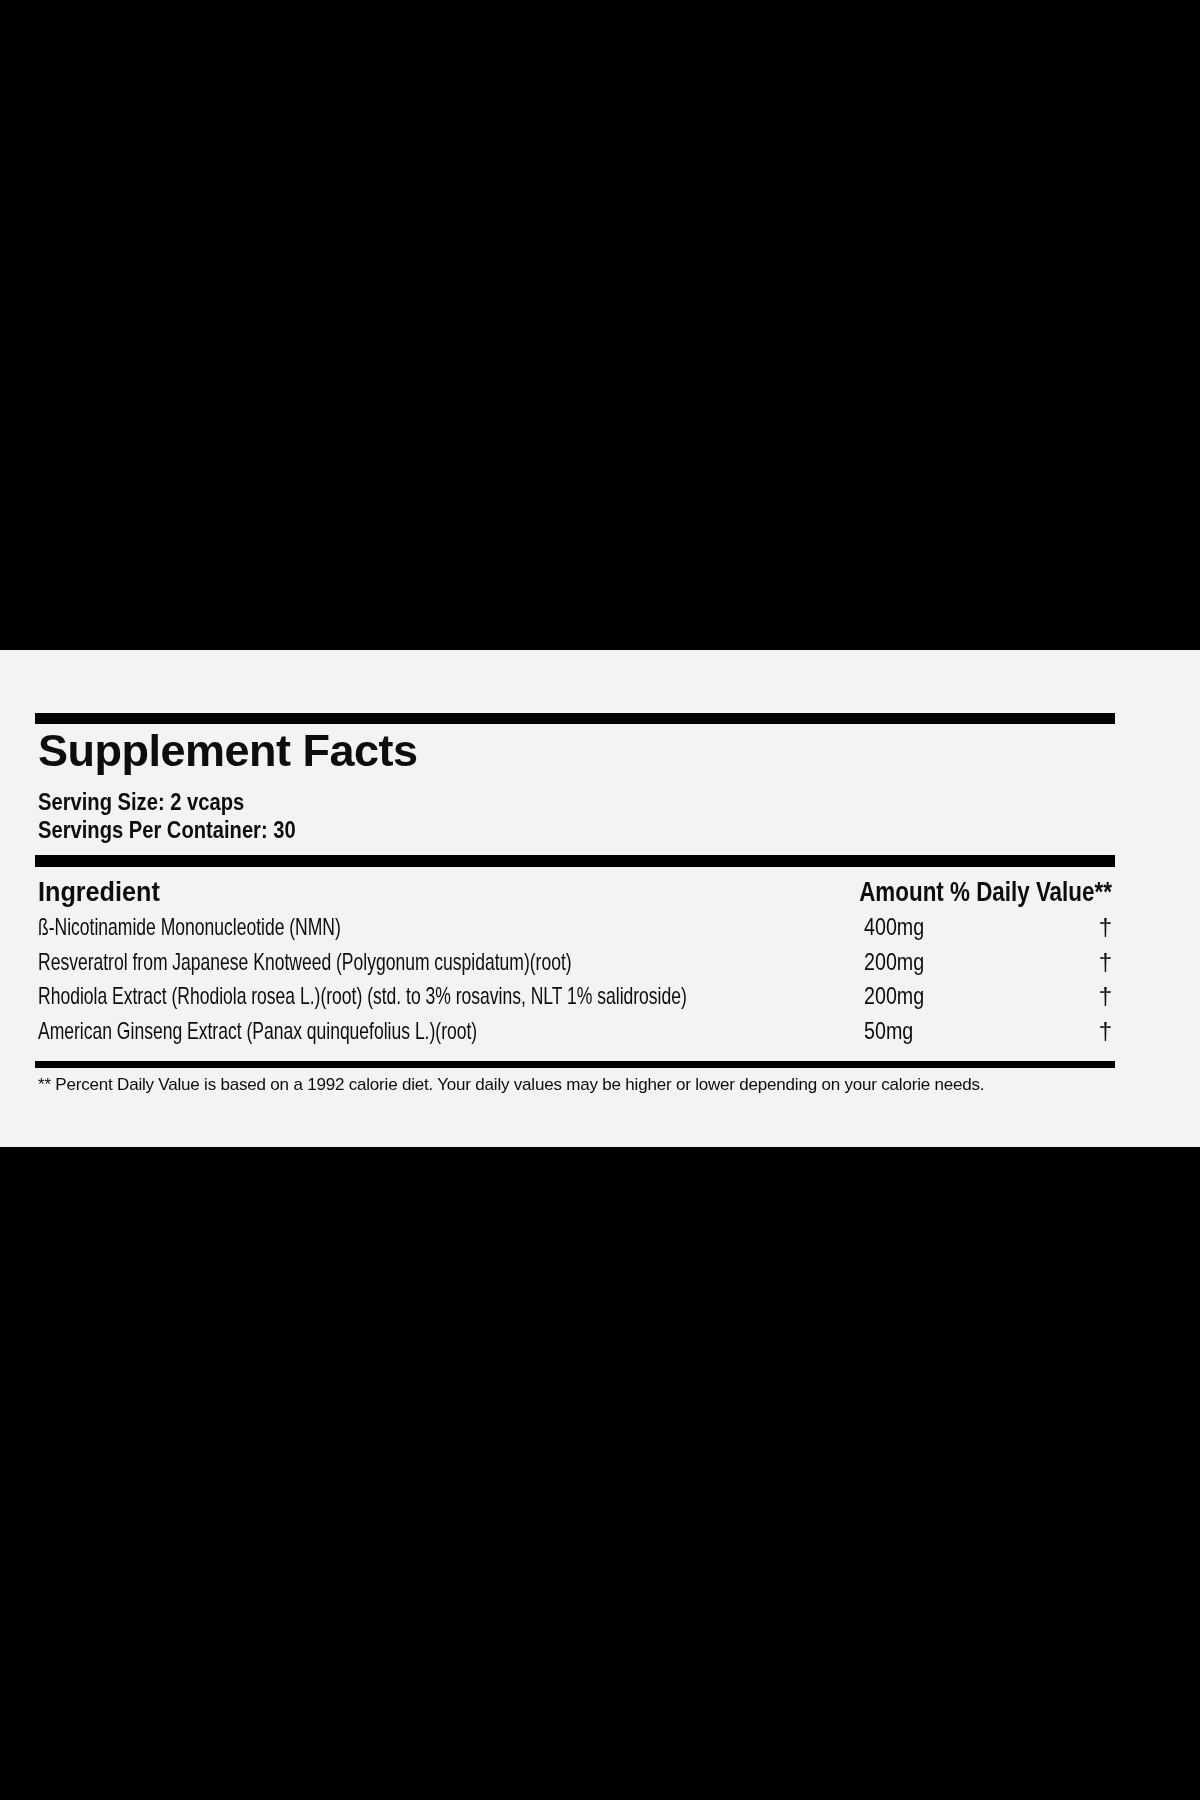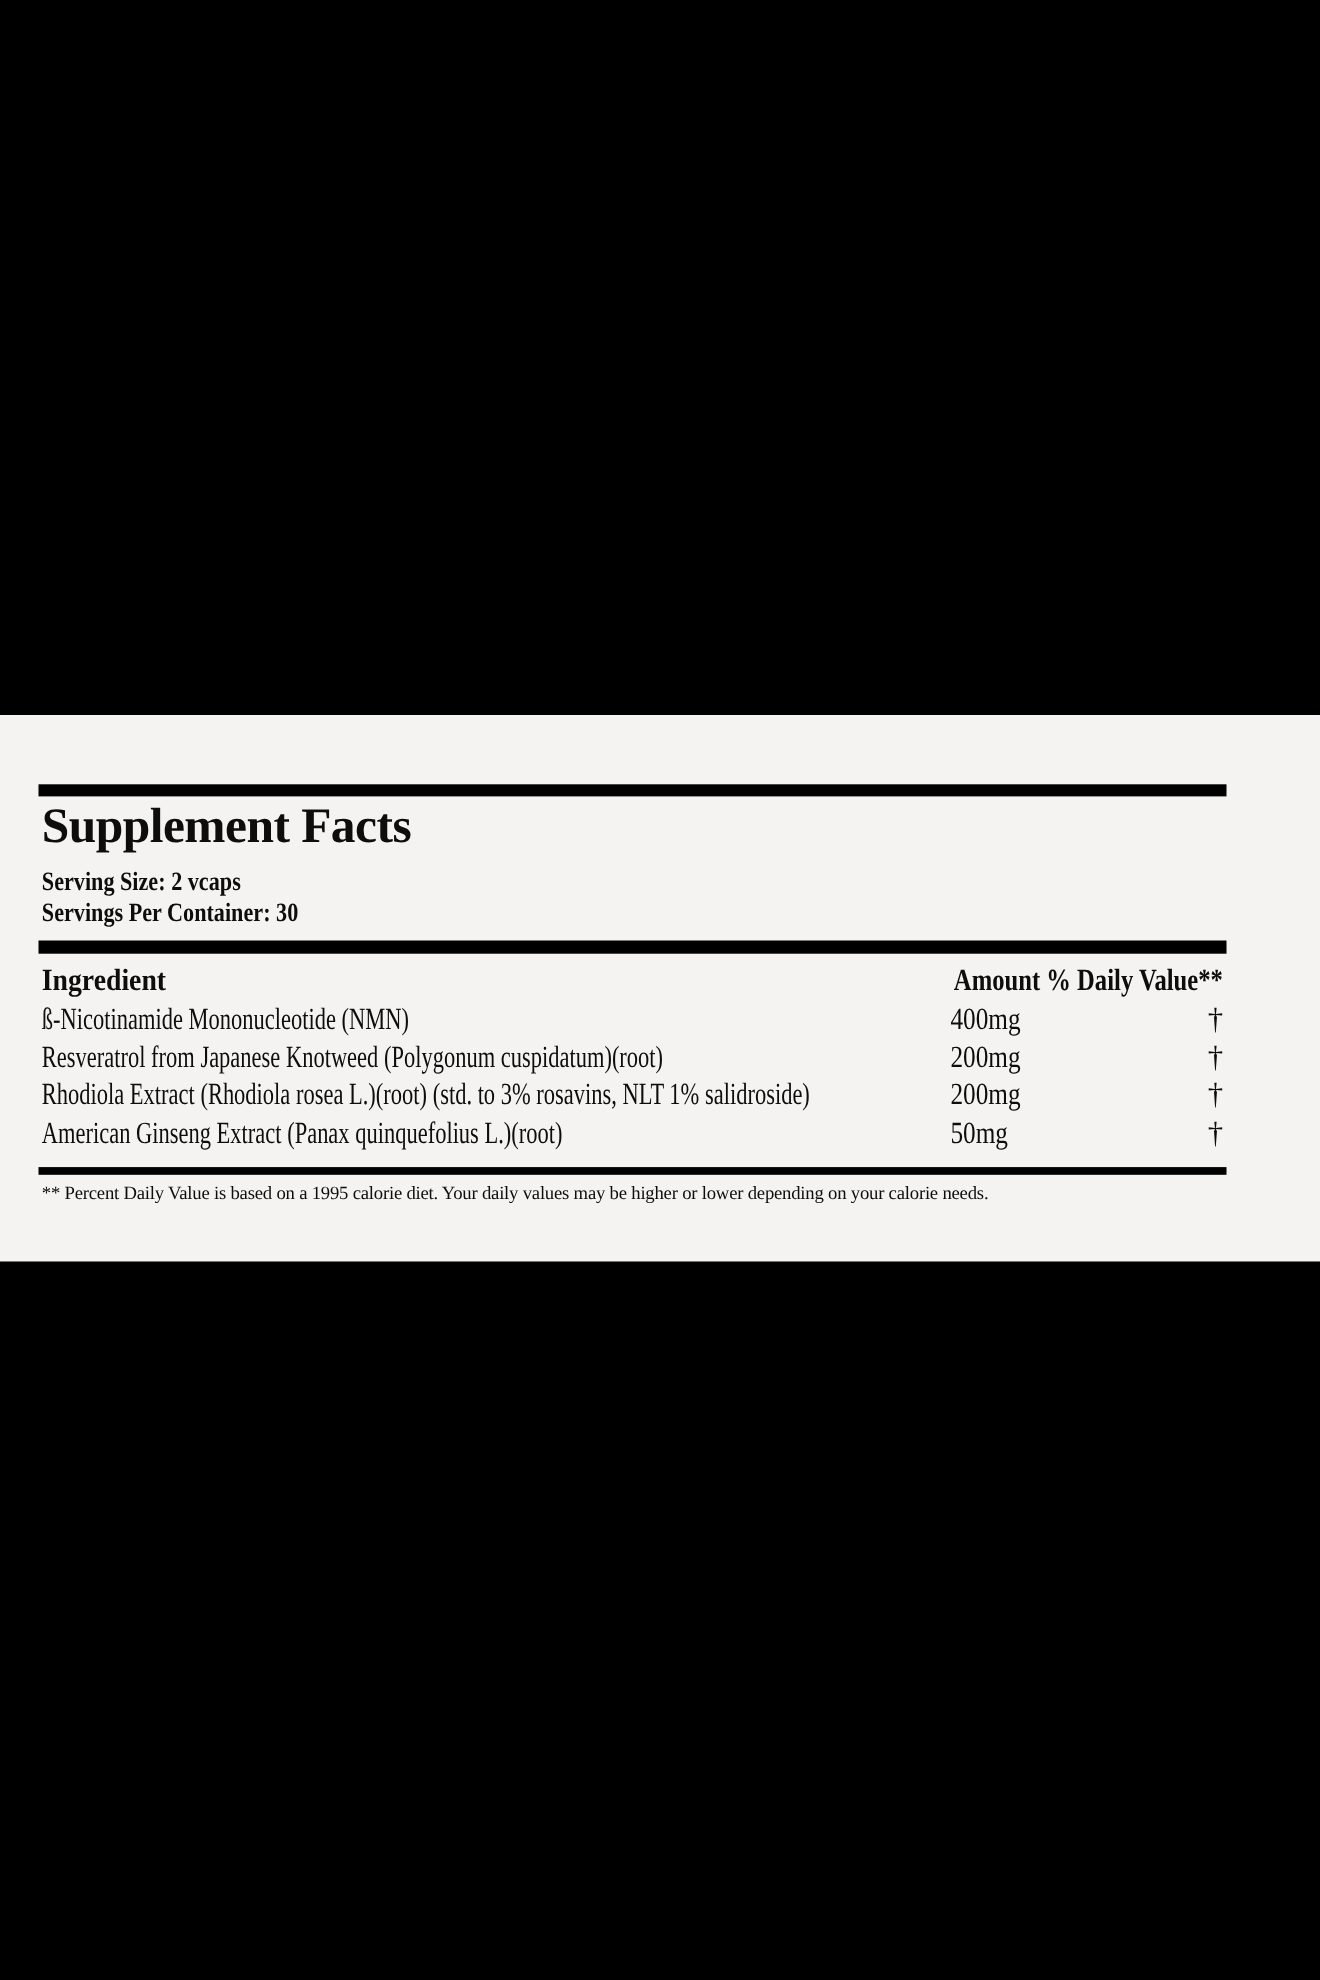--- a/index.html
+++ b/index.html
@@ -1,20 +1,20 @@
 <!DOCTYPE html>
 <html style="--bg-band: #f4f3f1; --bar: #000000; --ink: #0d0d0d;"><head>
 <meta charset="utf-8">
 <style>
   html,body { margin:0; padding:0; background:#000; }
   .page {
     position:relative;
     width:1200px; height:1280px;
     overflow:hidden;
-    font-family:Liberation Serif, serif;
+    font-family:Liberation Sans, sans-serif;
     color:var(--ink, #0d0d0d);
   }
   .black-area { position:absolute; left:0; width:1200px; background:var(--bar, #000); }
   .black-area.top    { top:0;      height:650px; }
   .black-area.bottom { top:1147px; height:653px; }
 
   .label-band {
     position:absolute; left:0; top:650px;
     width:1200px; height:497px;
     background:var(--bg-band, #f4f3f1);
@@ -43,21 +43,21 @@
     font-size:28px; font-weight:700; line-height:1;
     transform:scaleX(0.9); transform-origin:0 0; white-space:nowrap;
   }
   .col-amount {
     position:absolute; right:88px; top:0;
     font-size:28px; font-weight:700; line-height:1;
     transform:scaleX(0.8); transform-origin:100% 0; white-space:nowrap;
   }
 
   .rows { position:absolute; left:0; top:260px; width:1200px; }
-  .row { position:relative; height:34.5px; font-size:28px; line-height:34.5px;text-align:right; }
+  .row { position:relative; height:34.5px; font-size:24px; line-height:34.5px;text-align:right; }
   .row .name {
     position:absolute; left:38px; top:0;
     transform:scaleX(0.73); transform-origin:0 50%; white-space:nowrap;
   }
   .row .amount {
     position:absolute; left:864px; top:0;
     transform:scaleX(0.82); transform-origin:0 50%; white-space:nowrap;
   }
   .row .dv { position:absolute; right:88px; top:0; }
 
@@ -107,18 +107,18 @@
       <div class="row">
         <span class="name">American Ginseng Extract (Panax quinquefolius L.)(root)</span>
         <span class="amount">50mg</span>
         <span class="dv">†</span>
       </div>
     </div>
 
     <div class="bar bar3"></div>
 
     <div class="footnotes">
-      <div>** Percent Daily Value is based on a 1995 calorie diet. Your daily values may be higher or lower depending on your calorie needs.</div>
+      <div>** Percent Daily Value is based on a 1992 calorie diet. Your daily values may be higher or lower depending on your calorie needs.</div>
     </div>
   </section>
 
   <div class="black-area bottom"></div>
 </div>
 
 </body></html>

